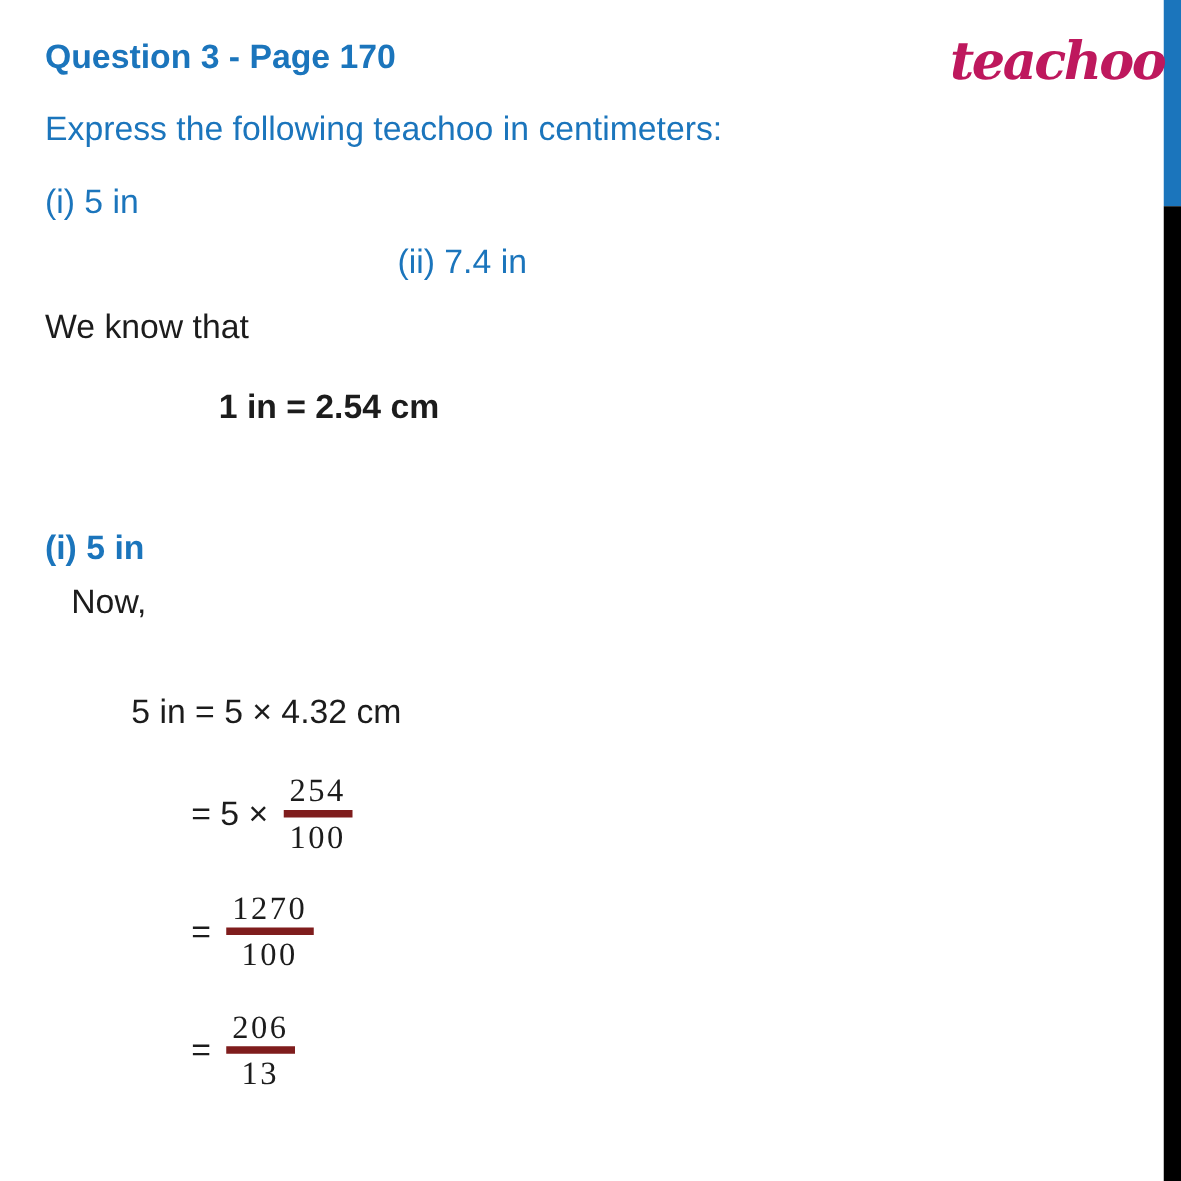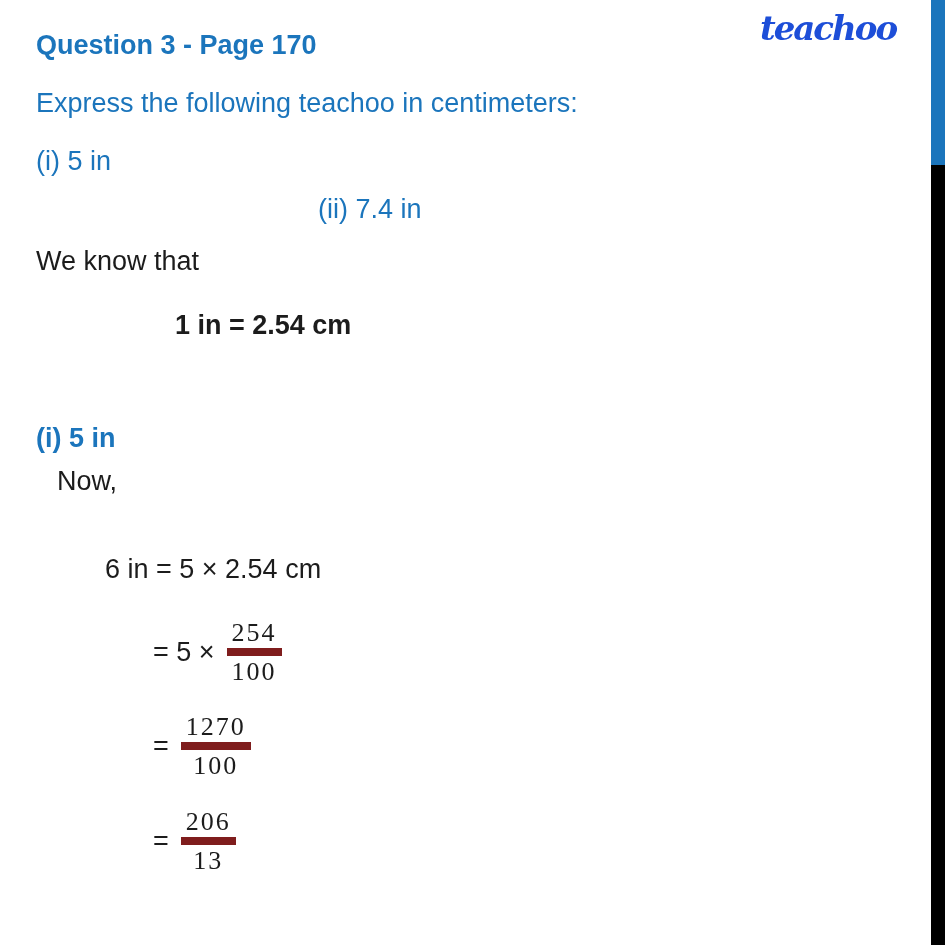--- a/index.html
+++ b/index.html
@@ -36,27 +36,27 @@
   .line {
     position: absolute;
     font-size: 27px;
     line-height: 1.15;
     white-space: nowrap;
   }
   .title  { left: 36px; top: 30px; font-weight: bold; color: #1B75BC; }
   .logo {
     position: absolute;
     left: 760px;
-    top: 8px;
+    top: 24px;
     font-family: "DejaVu Serif", serif;
     font-style: italic;
     font-weight: bold;
-    font-size: 34px;
+    font-size: 42px;
     letter-spacing: -2px;
-    color: #1d4ed8;
+    color: #be185d;
     white-space: nowrap;
   }
   .question   { left: 36px;  top: 88px;  color: #1B75BC; }
   .part-i     { left: 36px;  top: 146px; color: #1B75BC; }
   .part-ii    { left: 318px; top: 146px; color: #1B75BC; margin-top: 48px; }
   .know       { left: 36px;  top: 246px; }
   .conversion { left: 175px; top: 310px; font-weight: bold; }
   .section-i  { left: 36px;  top: 423px; font-weight: bold; color: #1B75BC; }
   .now        { left: 36px;  top: 466px; margin-left: 21px; }
   .step1      { left: 105px; top: 554px; }
@@ -76,21 +76,21 @@
     display: inline-flex;
     flex-direction: column;
     align-items: center;
     font-family: "Liberation Serif", serif;
     font-size: 26px;
     line-height: 1.12;
     letter-spacing: 2px;
     color: #1c1c1c;
   }
   .frac .num {
-    border-bottom: 8px solid #7f1d1d;
+    border-bottom: 6px solid #7f1d1d;
     padding: 0 5px 1px 5px;
     font-family: Liberation Serif, serif;
   }
   .frac .den {
     padding: 1px 5px 0 5px;
   }
 </style>
 </head>
 <body>
 
@@ -105,21 +105,21 @@
   <div class="line question">Express the following teachoo in centimeters:</div>
   <div class="line part-i">(i) 5 in</div>
   <div class="line part-ii">(ii) 7.4 in</div>
 
   <div class="line know">We know that</div>
   <div class="line conversion">1 in = 2.54 cm</div>
 
   <div class="line section-i">(i) 5 in</div>
   <div class="line now">Now,</div>
 
-  <div class="line step1">6 in = 5 × 2.54 cm</div>
+  <div class="line step1">5 in = 5 × 4.32 cm</div>
 
   <div class="eq-row step2">
     <span>= 5 ×</span>
     <span class="frac">
       <span class="num">254</span>
       <span class="den">100</span>
     </span>
   </div>
 
   <div class="eq-row step3">

